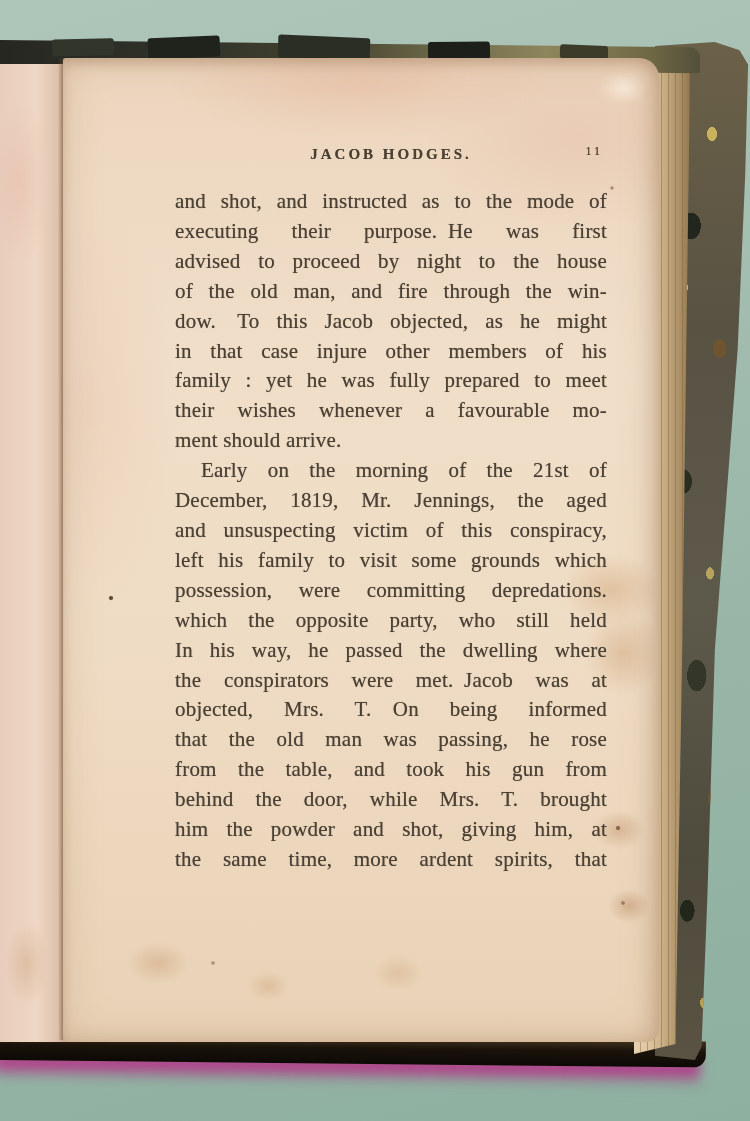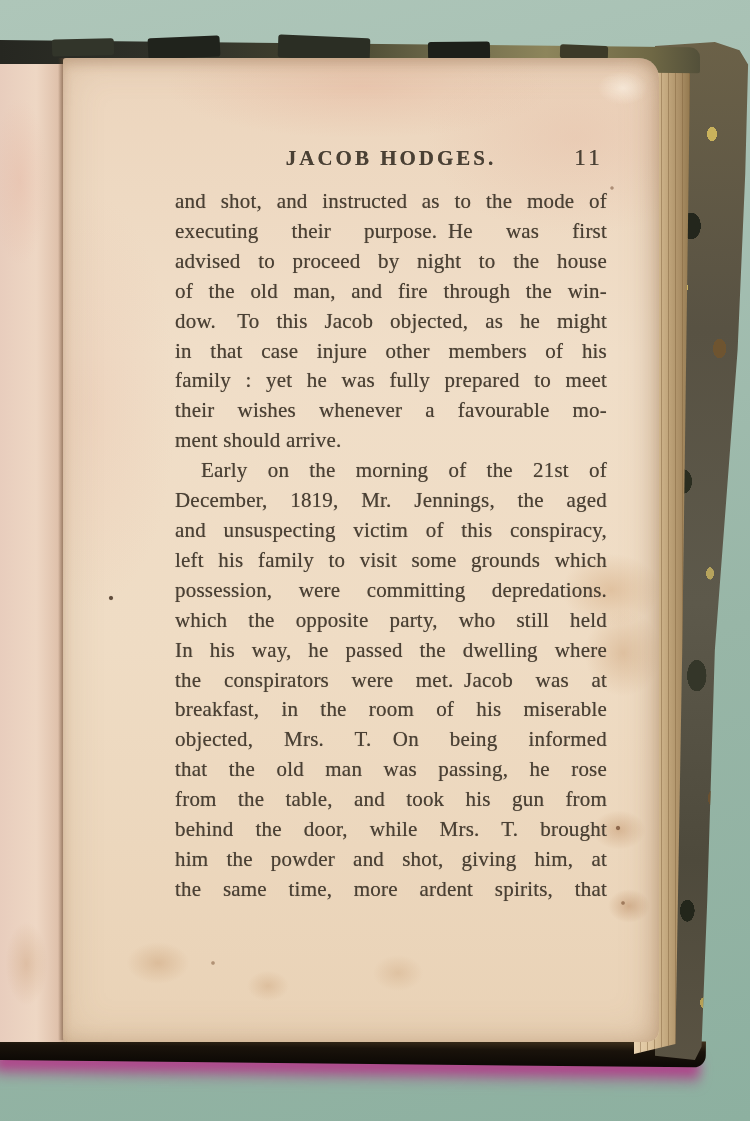--- a/index.html
+++ b/index.html
@@ -98,27 +98,27 @@
       radial-gradient(ellipse 36px 24px at 560px 30px, rgba(253,246,232,.85), transparent 70%),
       linear-gradient(180deg,#ecd5bd 0%,#f0dec8 30%,#efdcc4 60%,#e9d2b6 100%);
     box-shadow:inset 0 0 40px rgba(150,110,70,.22), inset -8px 0 18px rgba(140,100,60,.22), inset 0 6px 10px rgba(120,85,55,.18);
   }
   
   #header-row{
     position:absolute;left:112px;top:88px;width:432px;height:24px;
     display:flex;justify-content:center;align-items:baseline;
   }
   #header-title{
-    font-size:21px;font-weight:700;letter-spacing:3px;
+    font-size:15px;font-weight:700;letter-spacing:3px;
     color:var(--ink,#4a4034);
     text-shadow:0 0 .6px rgba(74,64,52,.7);
   }
   #page-number{
     position:absolute;right:4px;top:-2px;
-    font-size:24px;letter-spacing:3px;color:var(--ink,#4a4034);
+    font-size:12px;letter-spacing:3px;color:var(--ink,#4a4034);
     text-shadow:0 0 .6px rgba(74,64,52,.7);
   }
   #body-text{
     position:absolute;left:112px;top:129px;width:432px;
     font-size:21px;line-height:29.9px;color:var(--ink,#4a4034);
     text-shadow:0 0 .7px rgba(74,64,52,.65);
     letter-spacing:.2px;
     font-family:Liberation Serif, serif;
   }
   .line{text-align:justify;text-align-last:justify;white-space:normal;}
@@ -163,21 +163,20 @@
         <div class="line">their wishes whenever a favourable mo-</div>
         <div class="line last">ment should arrive.</div>
         <div class="line indent">Early on the morning of the 21st of</div>
         <div class="line">December, 1819, Mr. Jennings, the aged</div>
         <div class="line">and unsuspecting victim of this conspiracy,</div>
         <div class="line">left his family to visit some grounds which</div>
         <div class="line">possession, were committing depredations.</div>
         <div class="line">which the opposite party, who still held</div>
         <div class="line">In his way, he passed the dwelling where</div>
         <div class="line">the conspirators were met. Jacob was at</div>
-        <div class="line">breakfast, in the room of his miserable</div>
         <div class="line">objected, Mrs. T.  On being informed</div>
         <div class="line">that the old man was passing, he rose</div>
         <div class="line">from the table, and took his gun from</div>
         <div class="line">behind the door, while Mrs. T. brought</div>
         <div class="line">him the powder and shot, giving him, at</div>
         <div class="line">the same time, more ardent spirits, that</div>
       </div>
   </div>
 
 </div>

